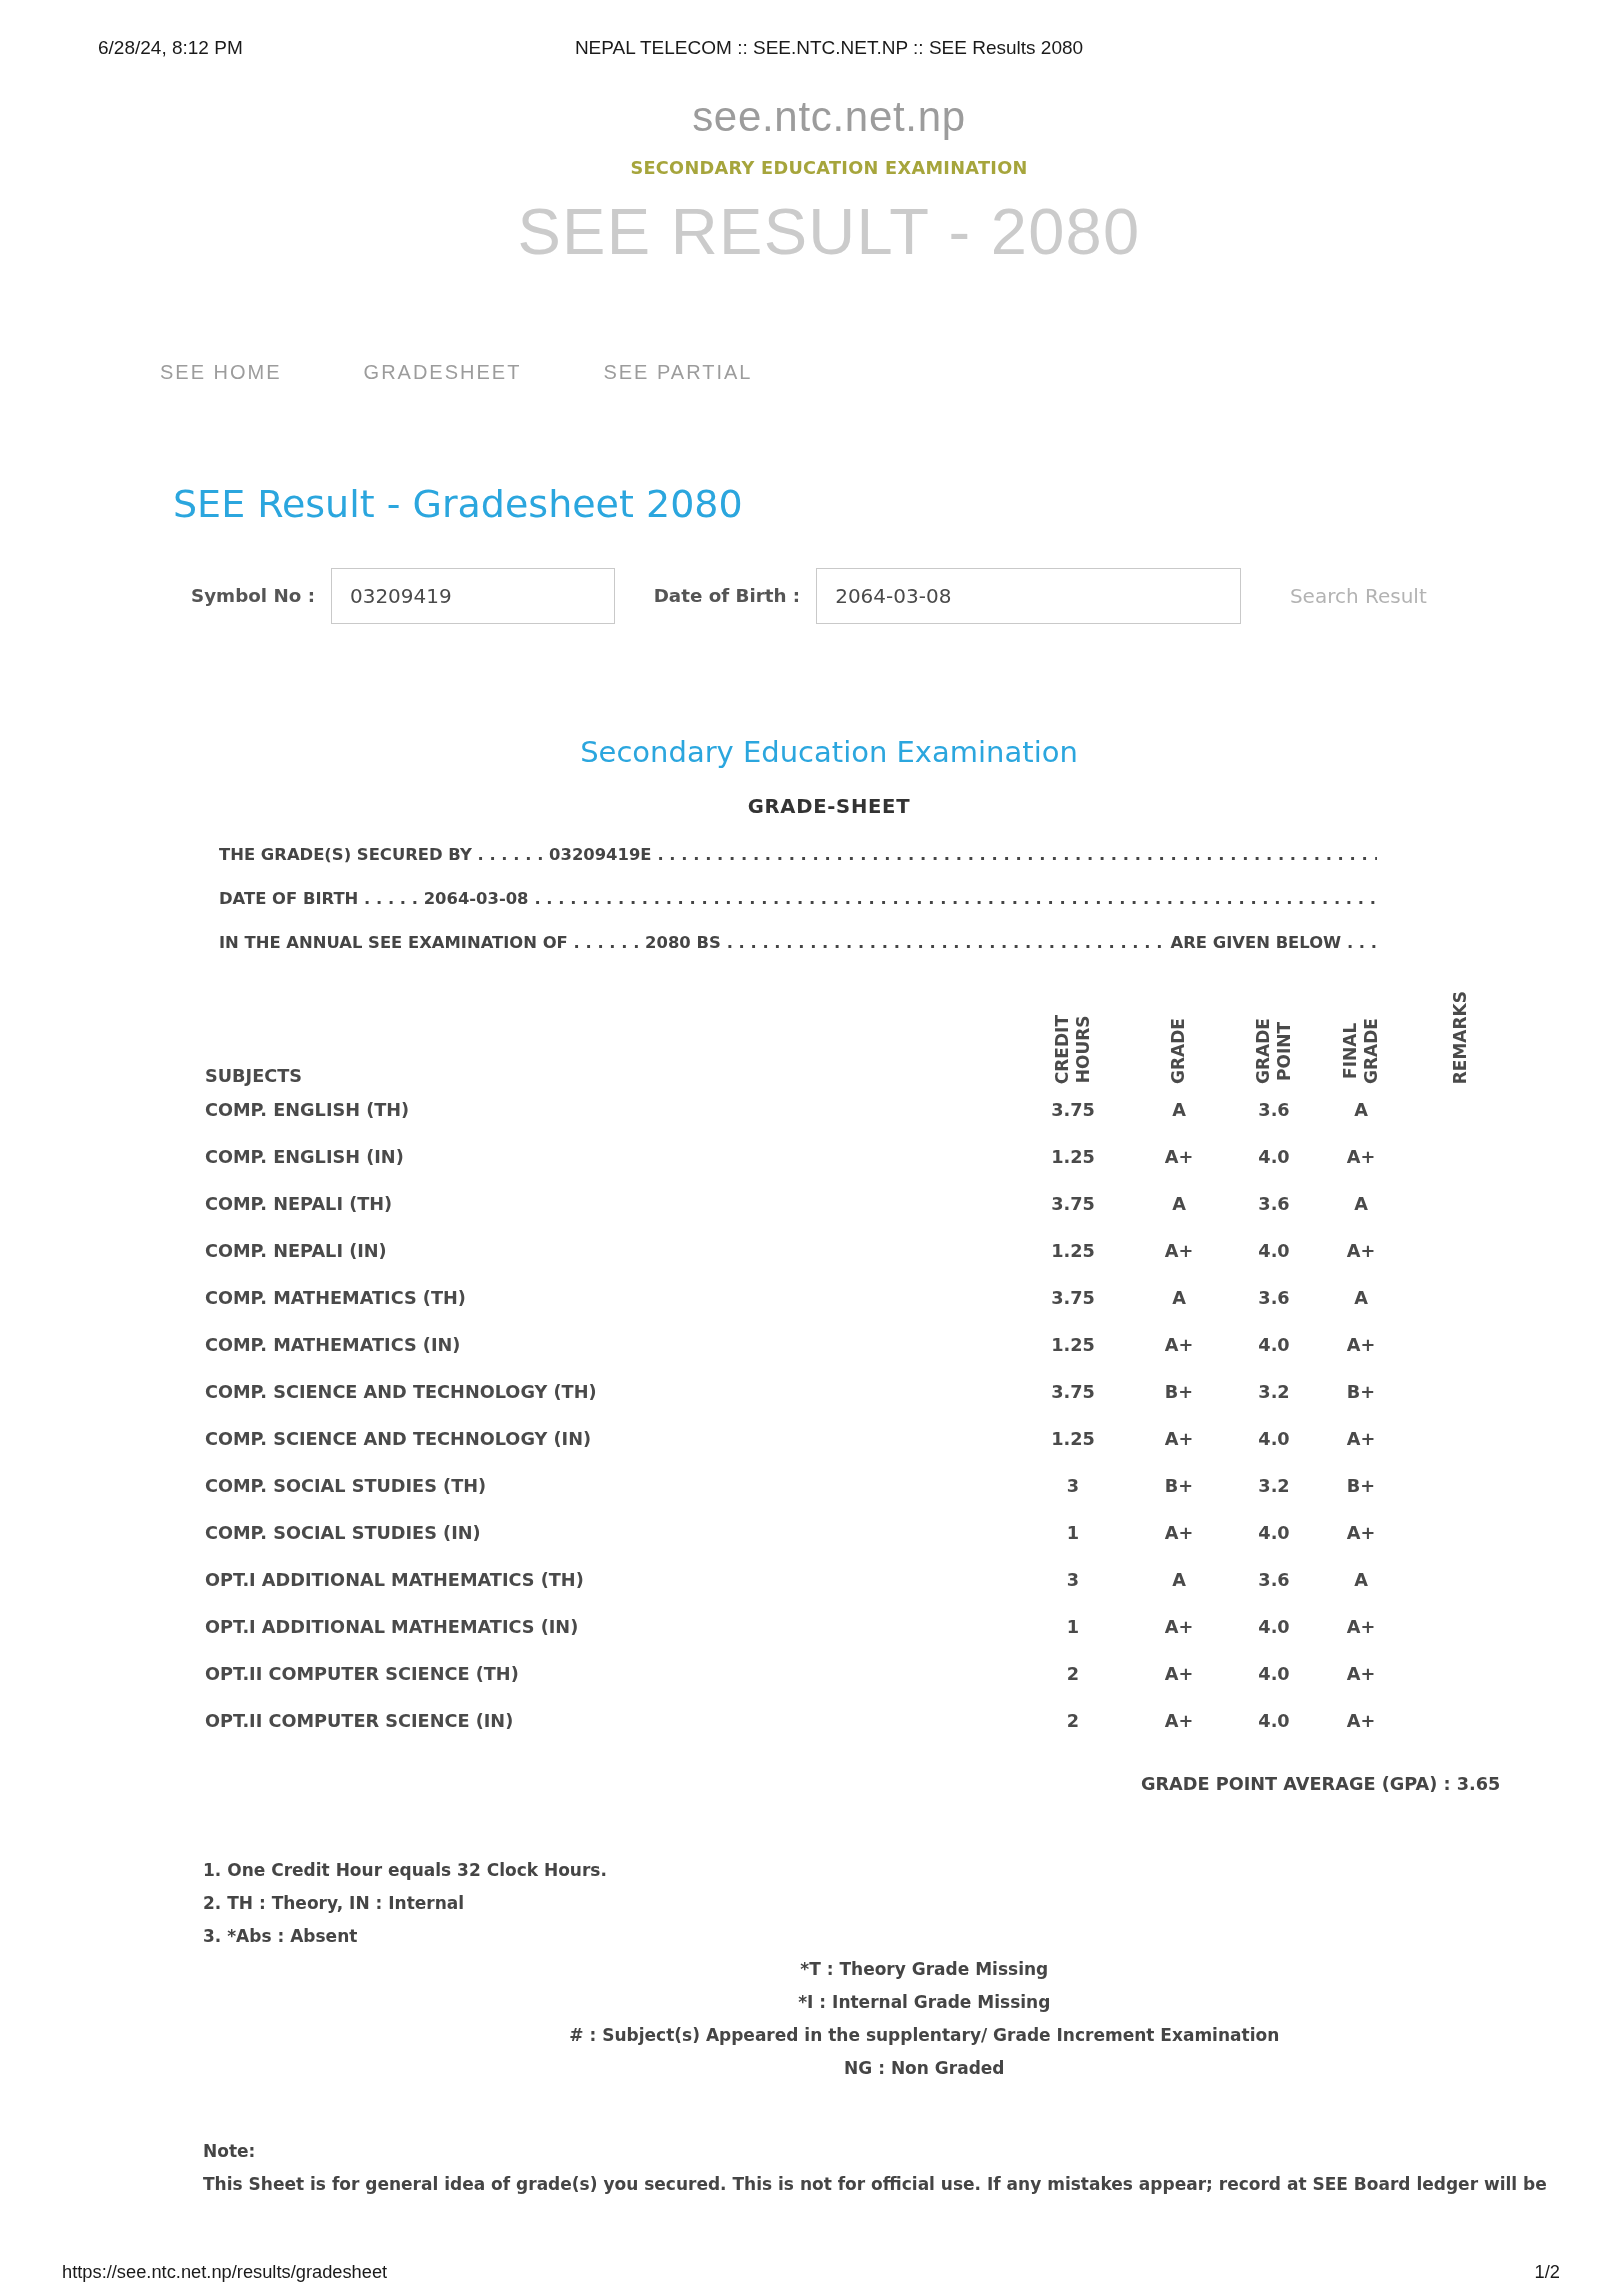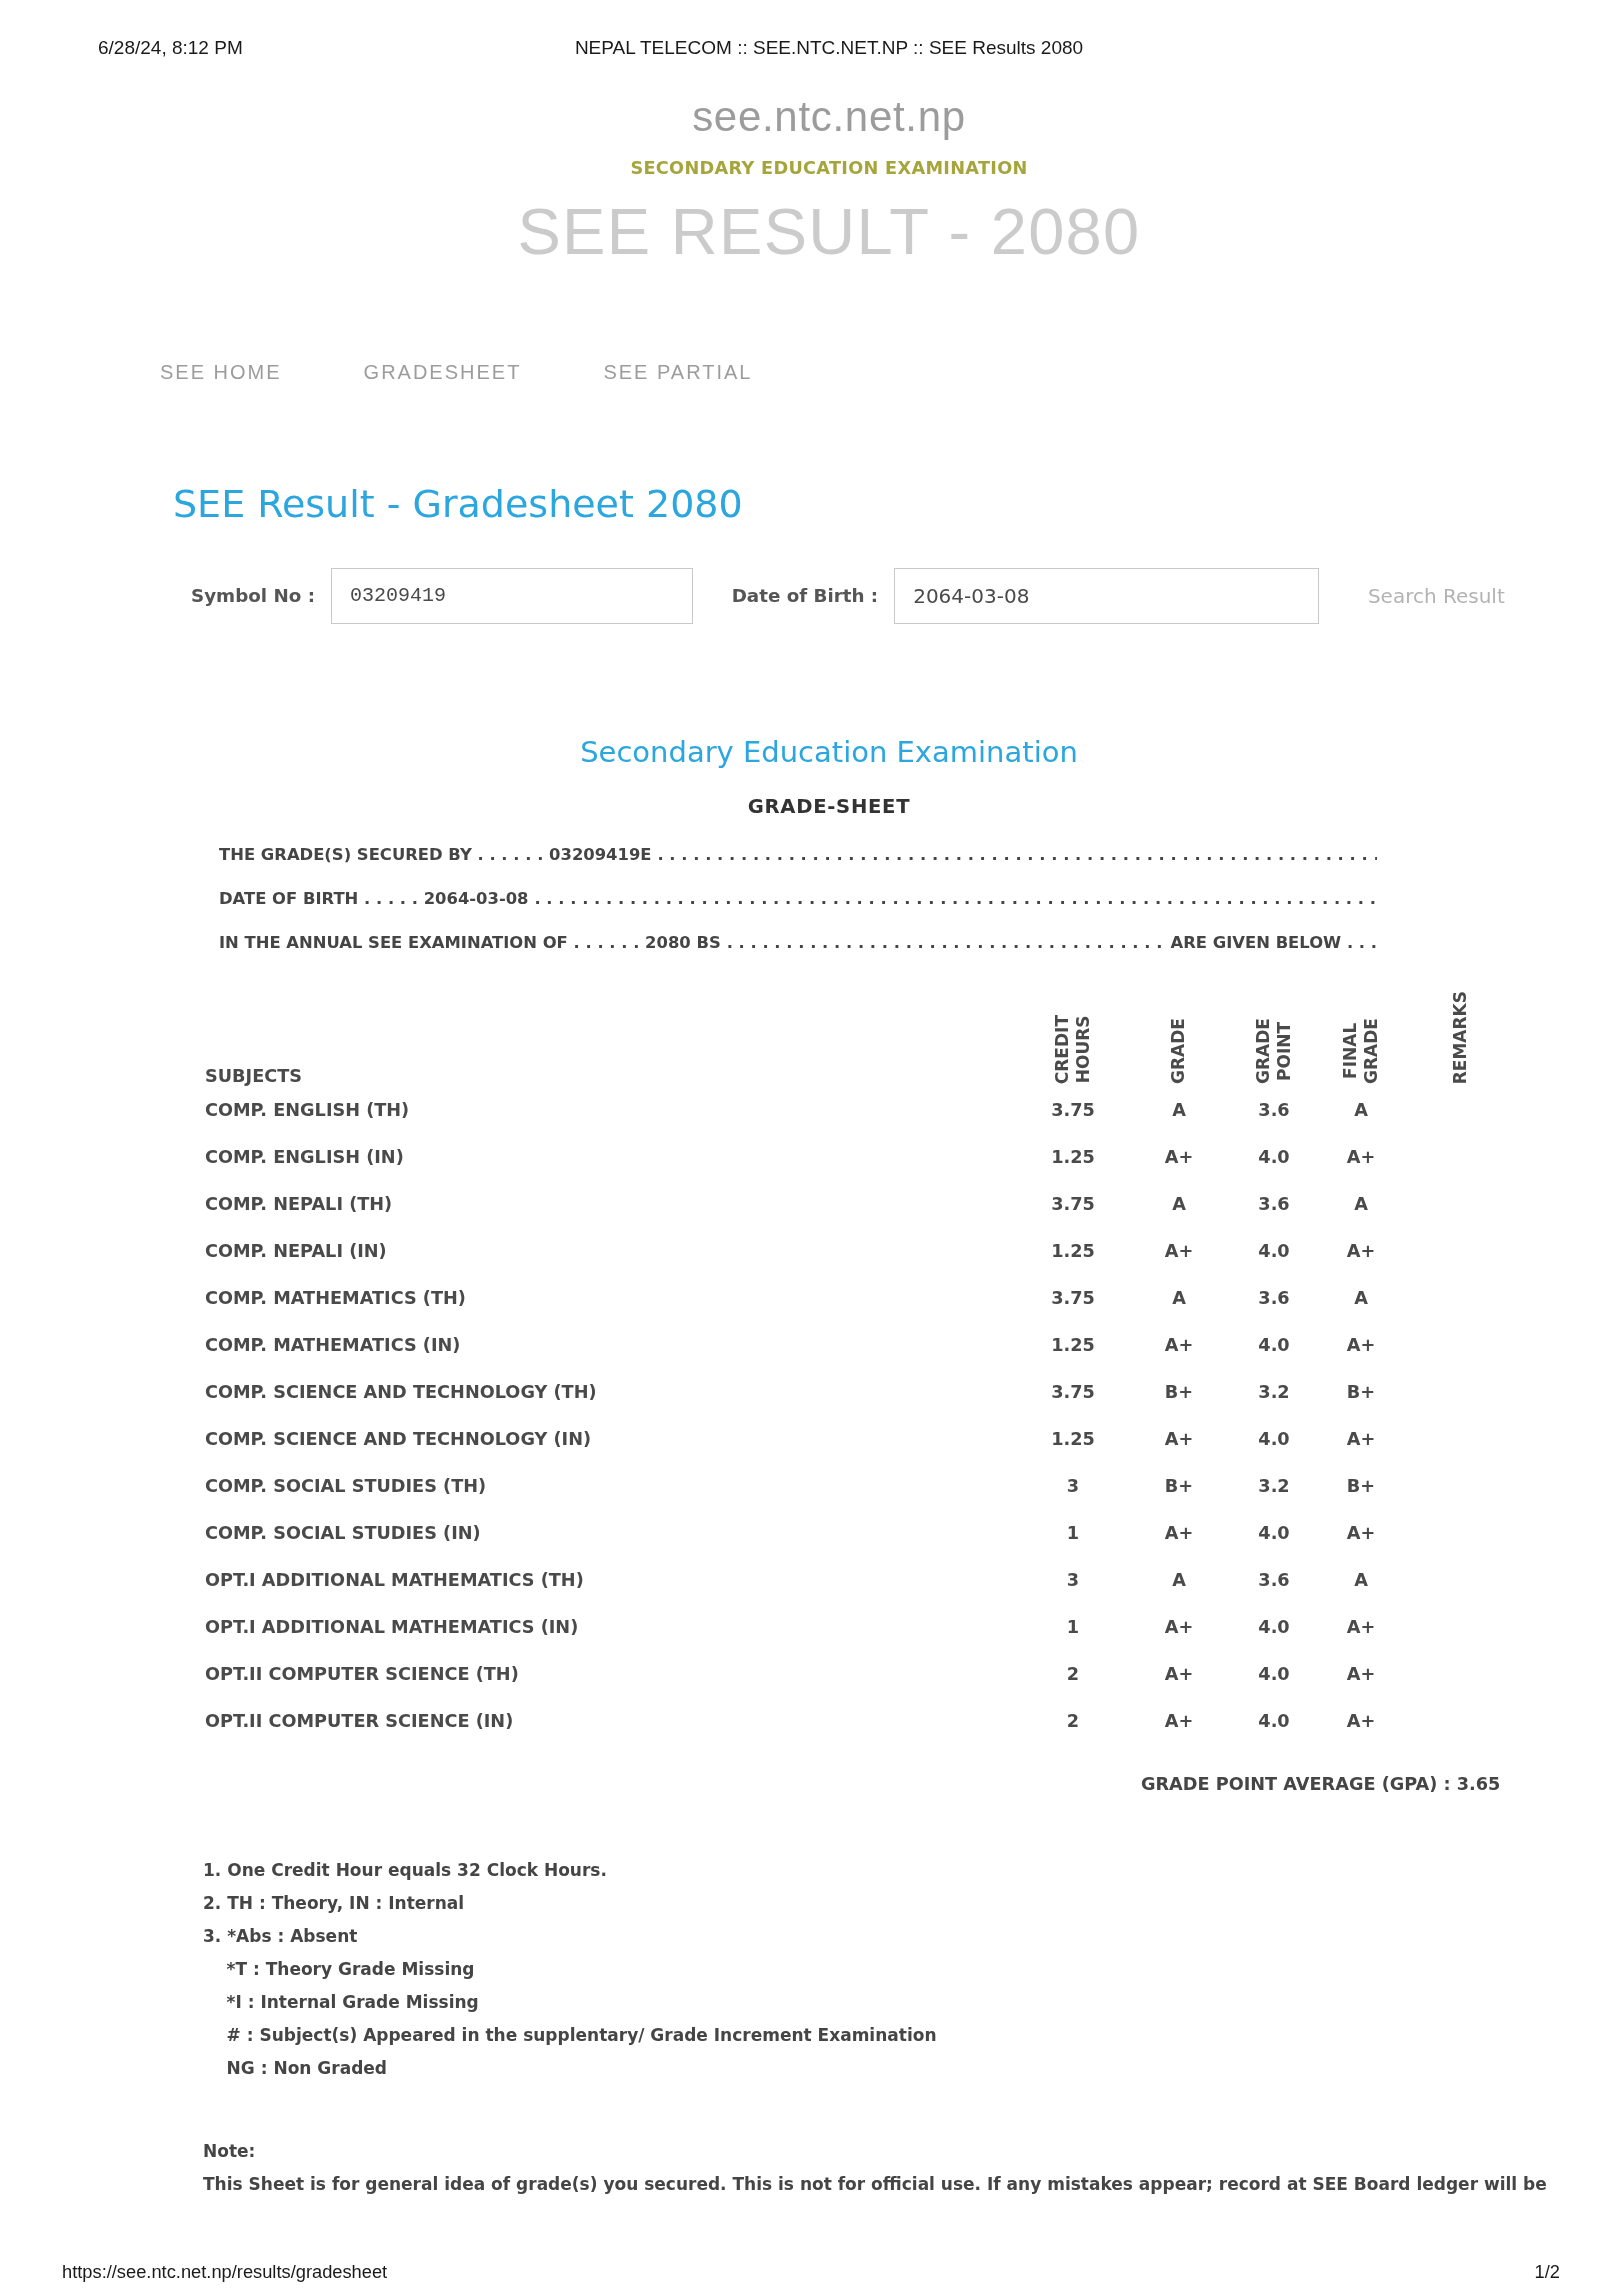--- a/index.html
+++ b/index.html
@@ -27,21 +27,21 @@
   .nav-link { color:var(--muted-gray,#9c9c9c); text-decoration:none; cursor:pointer; }
 
   .result-heading { margin:98px 0 0 137px; font-size:38px; font-weight:normal;
                     color:var(--accent-blue,#2ba6de); }
 
   
   .form-row { margin:41px 0 0 155px; display:flex; align-items:center; height:58px; }
   .f-label { font-size:18.3px; font-weight:bold; color:#555; white-space:nowrap; }
   .f-input { height:56px; border:0.7px solid #c9c9c9; background:#fff; font-size:20px;
              color:#4a4a4a; padding:0 18.3px; font-family:inherit; }
-  .f-input-symbol { width:362px; margin-left:15.7px;font-family:Liberation Mono, monospace; }
+  .f-input-symbol { width:284px; margin-left:15.7px; }
   .f-label-dob { margin-left:39px; }
   .f-input-dob { width:425px; margin-left:15.7px; }
   .search-btn { margin-left:49px; background:none; border:none; font-size:20px;
                 color:#b3b3b3; font-family:inherit; cursor:pointer; white-space:nowrap; }
 
   
   .sheet-title { margin-top:110px; text-align:center; font-size:29px; font-weight:normal;
                  color:var(--accent-blue,#2ba6de); }
   .sheet-sub { margin-top:26px; text-align:center; font-size:19.6px; font-weight:bold;
                letter-spacing:0.7px; color:#333; }
@@ -70,21 +70,21 @@
   .grade-table td { height:47px; font-size:17.7px; font-weight:bold; color:#4a4a4a;
                     text-align:center; vertical-align:middle; }
   td.td-subject { text-align:left; }
 
   .gpa { margin:30px 0 0 169px; width:1315px; text-align:right; padding-right:19.6px;
          font-size:17.7px; font-weight:bold; color:var(--text-dark,#454545); }
 
   .legend { margin:60px 0 0 167px; font-size:17px; font-weight:bold;
             color:var(--text-dark,#454545); }
   .legend-item { line-height:33px; }
-  .legend-item.indent { padding-left:23.6px; }
+  .legend-item.indent { padding-left:23.6px;text-align:center; }
 
   .note { margin:50px 39px 0 167px; font-size:17px; font-weight:bold;
           color:var(--text-dark,#454545); }
   .note-label { line-height:33px; }
   .note-text { line-height:33px; white-space:nowrap; overflow:hidden; }
 
   .print-footer { position:absolute; left:62px; right:62px; bottom:11.8px; display:flex;
                   justify-content:space-between; font-family:"Liberation Sans", sans-serif;
                   font-size:18.3px; color:#1a1a1a;text-align:right; }
 </style>

